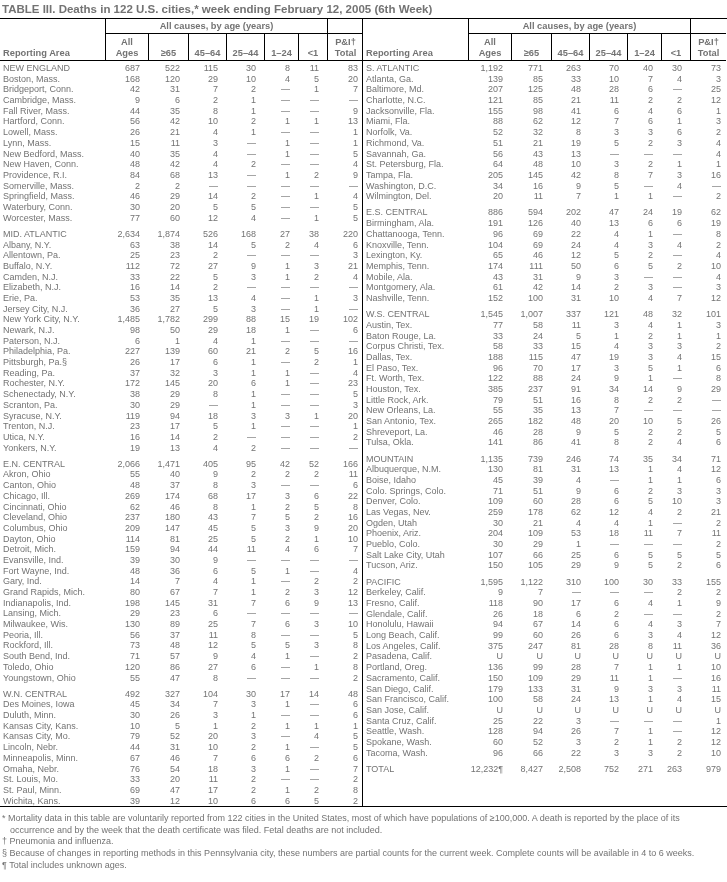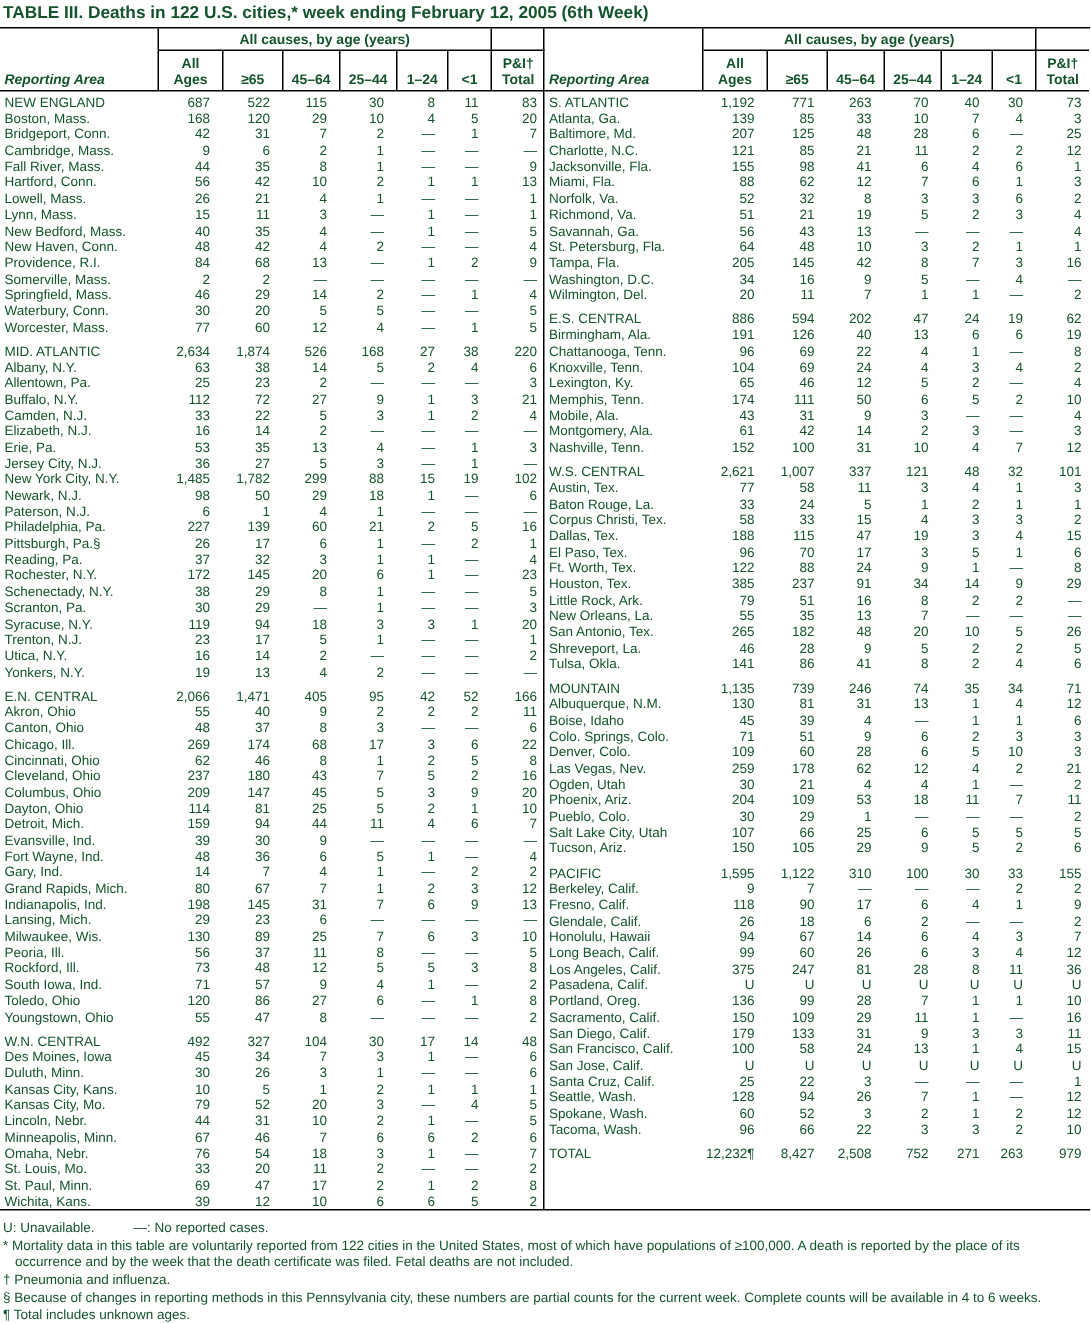--- a/index.html
+++ b/index.html
@@ -1,18 +1,18 @@
 <!DOCTYPE html>
 <html><head>
 <meta charset="utf-8">
 <style>
   html,body{margin:0;padding:0;background:#fff;}
   .page{
     width:727px;height:882px;box-sizing:border-box;
-    background:#fff;color:#14532d;
+    background:#fff;color:#737373;
     font-family:"Liberation Sans","DejaVu Sans",sans-serif;
     overflow:hidden;position:relative;
   }
   .title{
     font-size:11.5px;font-weight:700;
     padding:3px 0 3px 2px;letter-spacing:0;
     white-space:nowrap;
   }
   .table-wrap{
     display:flex;align-items:stretch;
@@ -27,21 +27,20 @@
     grid-template-columns:106px 42px 40px 38px 38px 34px 29px 36px;
     grid-template-rows:15px 26px;
     border-bottom:1px solid #000;
     font-weight:700;font-size:9.3px;
   }
   .th-area{
     grid-column:1;grid-row:1/3;
     display:flex;align-items:flex-end;
     padding:0 16px 2px 3px;
     border-right:1px solid #000;
-    font-style:italic;
   }
   .th-group{
     grid-column:2/8;grid-row:1;
     display:flex;align-items:center;justify-content:center;
     border-bottom:1px solid #000;
     text-align:right;
   }
   .th-gspacer{
     grid-column:8;grid-row:1;
     border-left:1px solid #000;border-bottom:1px solid #000;
@@ -637,21 +636,21 @@
             <span class="area">Rockford, Ill.</span>
             <span class="num">73</span>
             <span class="num">48</span>
             <span class="num">12</span>
             <span class="num">5</span>
             <span class="num">5</span>
             <span class="num">3</span>
             <span class="num">8</span>
           </div>
           <div class="row">
-            <span class="area">South Iowa, Ind.</span>
+            <span class="area">South Bend, Ind.</span>
             <span class="num">71</span>
             <span class="num">57</span>
             <span class="num">9</span>
             <span class="num">4</span>
             <span class="num">1</span>
             <span class="num">—</span>
             <span class="num">2</span>
           </div>
           <div class="row">
             <span class="area">Toledo, Ohio</span>
@@ -1024,21 +1023,21 @@
             <span class="num">100</span>
             <span class="num">31</span>
             <span class="num">10</span>
             <span class="num">4</span>
             <span class="num">7</span>
             <span class="num">12</span>
           </div>
           <div class="gap"></div>
           <div class="row">
             <span class="area">W.S. CENTRAL</span>
-            <span class="num">2,621</span>
+            <span class="num">1,545</span>
             <span class="num">1,007</span>
             <span class="num">337</span>
             <span class="num">121</span>
             <span class="num">48</span>
             <span class="num">32</span>
             <span class="num">101</span>
           </div>
           <div class="row">
             <span class="area">Austin, Tex.</span>
             <span class="num">77</span>
@@ -1451,22 +1450,19 @@
             <span class="num">271</span>
             <span class="num">263</span>
             <span class="num">979</span>
           </div>
         </div>
     </div>
 
   </div>
 
   <div class="footnotes">
-    <div class="fn fn-first">
-      <span>U: Unavailable.</span><span class="sep"></span><span>—: No reported cases.</span>
-    </div>
     <div class="fn">* Mortality data in this table are voluntarily reported from 122 cities in the United States, most of which have populations of ≥100,000. A death is reported by the place of its occurrence and by the week that the death certificate was filed. Fetal deaths are not included.</div>
     <div class="fn">† Pneumonia and influenza.</div>
     <div class="fn">§ Because of changes in reporting methods in this Pennsylvania city, these numbers are partial counts for the current week. Complete counts will be available in 4 to 6 weeks.</div>
     <div class="fn">¶ Total includes unknown ages.</div>
   </div>
 
 </div>
 
 </body></html>

